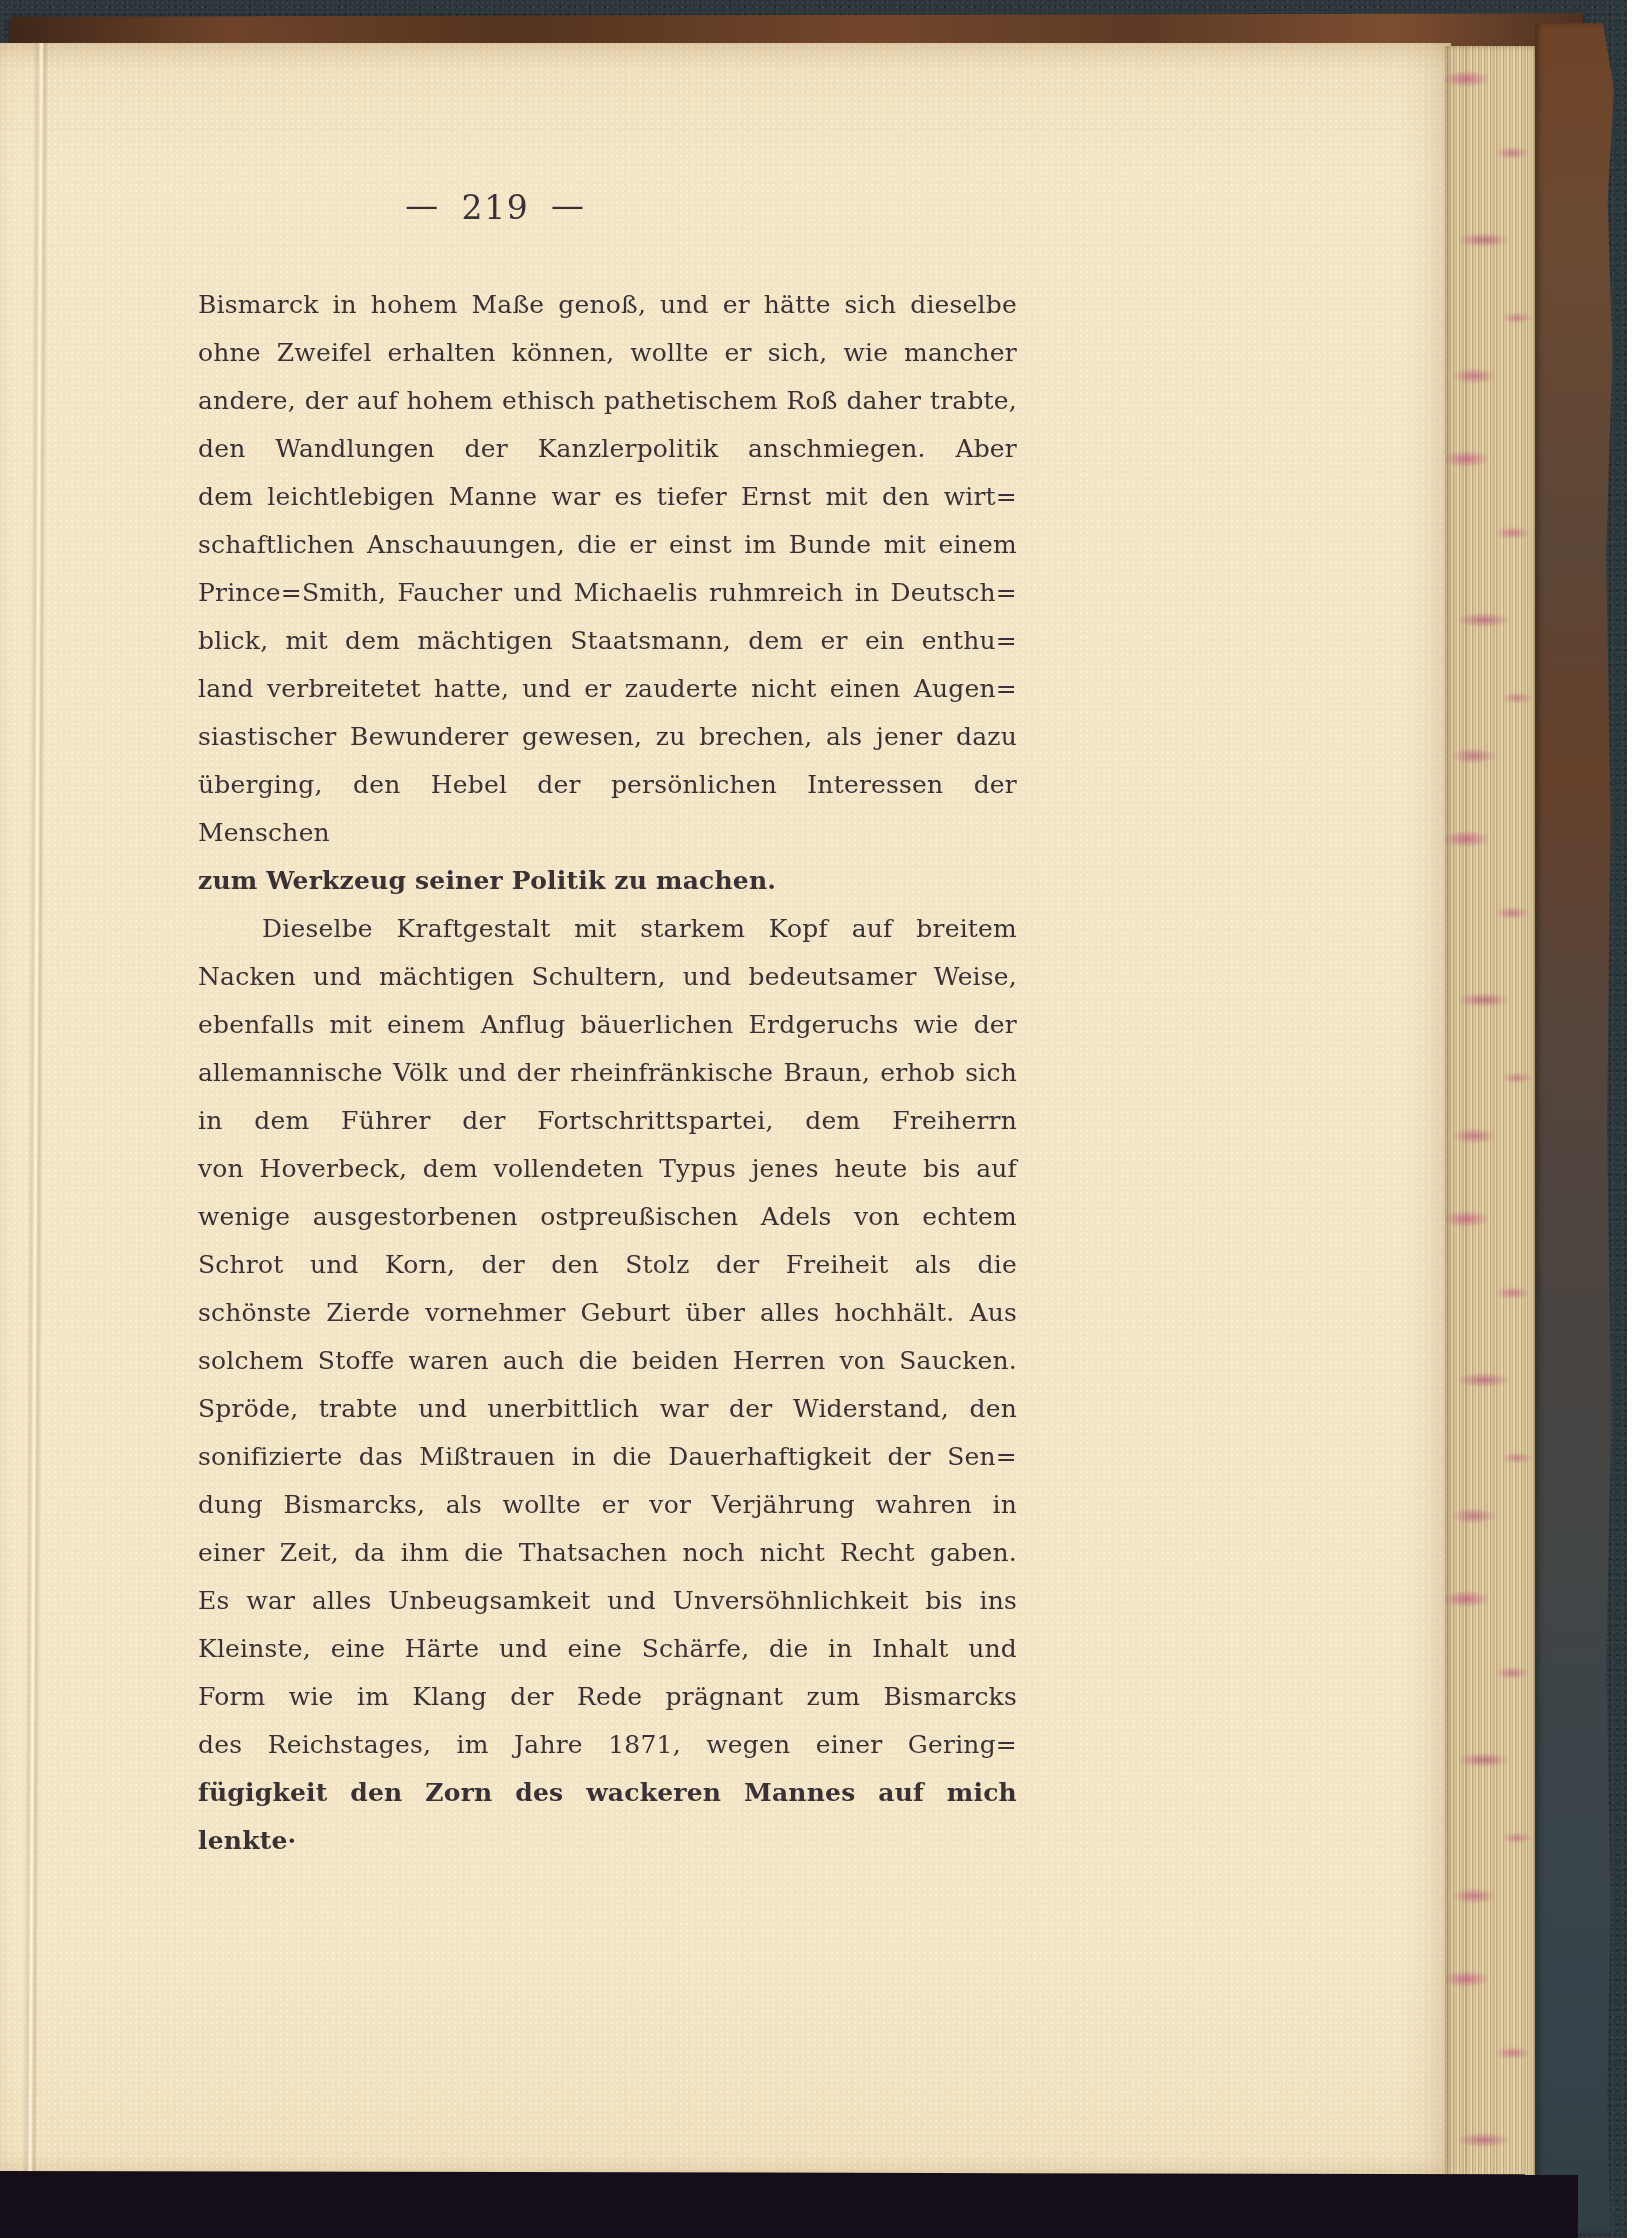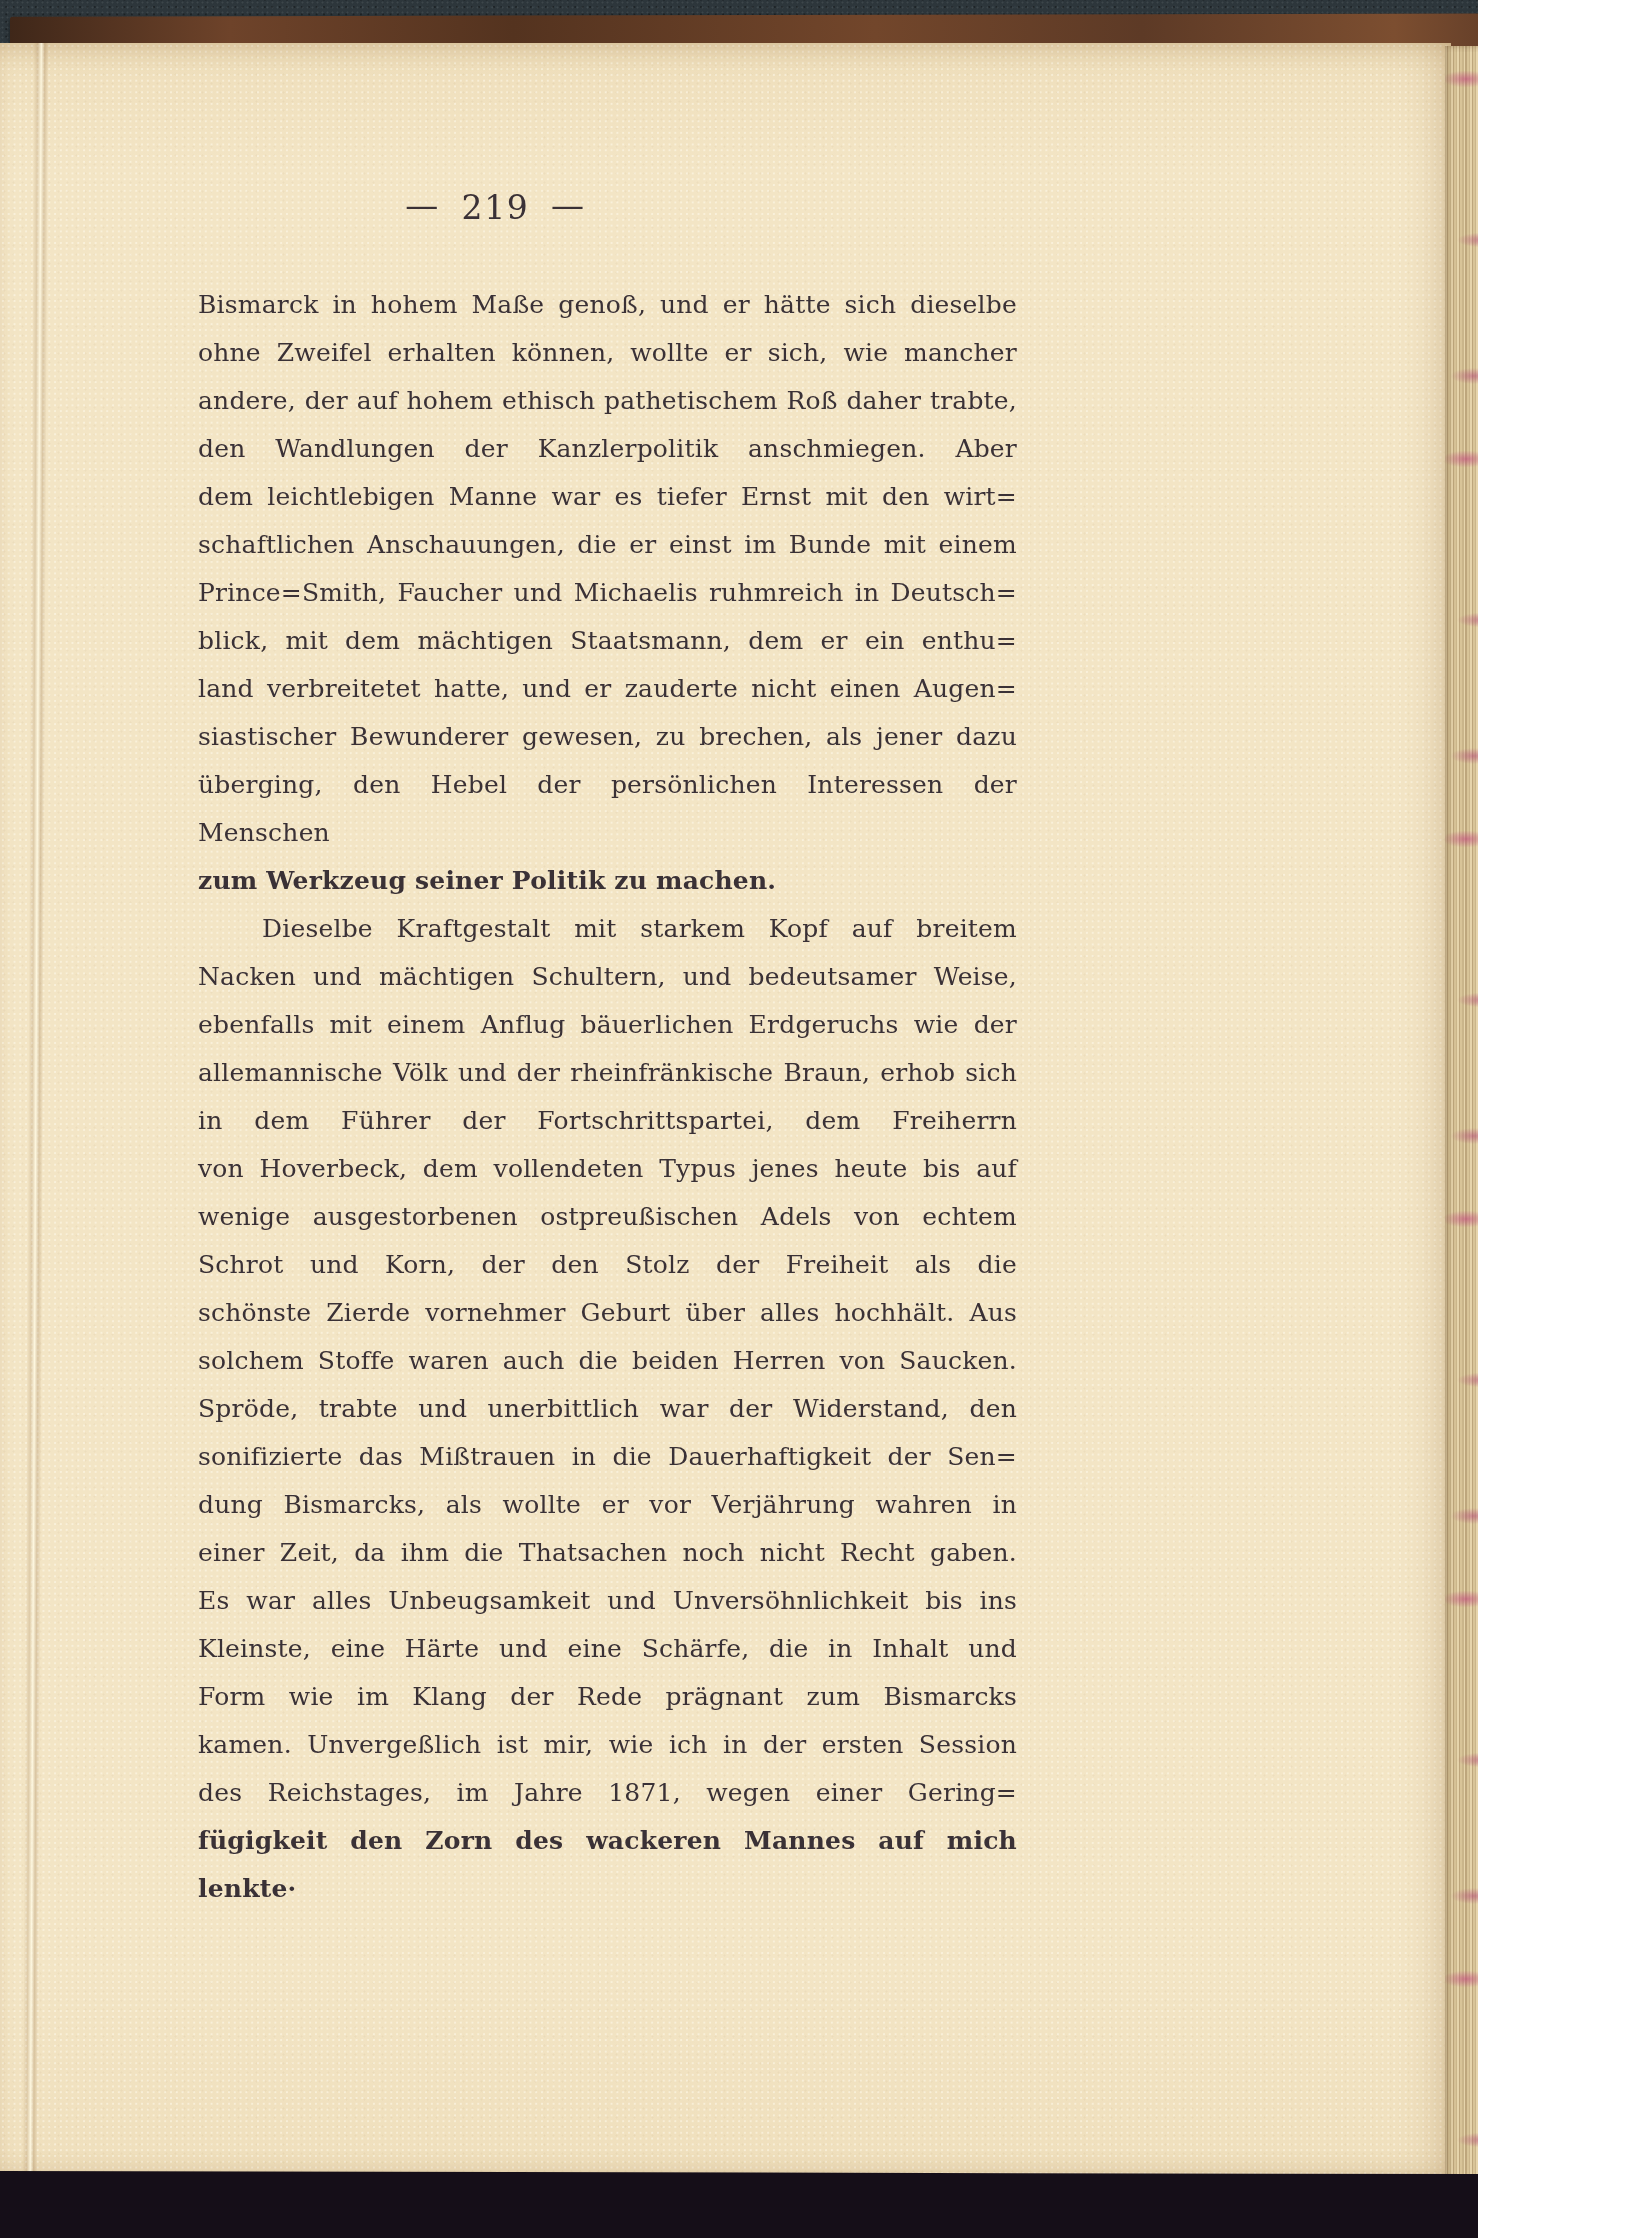--- a/index.html
+++ b/index.html
@@ -1,28 +1,29 @@
 <!DOCTYPE html>
 <html style="--page-color: #f3e5c5; --text-color: #3a3136; --backdrop-color: #2d363b; --fore-edge-color: #d9c69e; --marbling-color: #c4517d; --leather-color: #6b4128; --cover-dark-color: #3a454b; --shadow-color: #150e18;font-size:13.2px"><head>
 <meta charset="utf-8">
 <style>
   html, body { margin: 0; padding: 0; }
   .scene {
     position: relative;
-    width: 1478px;
+    width: 1621px;
     height: 2239px;
     overflow: hidden;
     background-color: var(--backdrop-color, #2d363b);
     background-image:
       radial-gradient(rgba(255,255,255,0.08) 0.8px, transparent 1.2px),
       radial-gradient(rgba(0,0,0,0.35) 0.8px, transparent 1.2px),
       radial-gradient(rgba(120,150,160,0.10) 0.8px, transparent 1.3px);
     background-size: 5px 5px, 7.4px 7.4px, 10.7px 10.7px;
     background-position: 0 0, 2.5px 3.3px, 5px 1.7px;
     font-family: "DejaVu Serif", serif;
+    padding-left: 6px;
   }
 
   
   .top-leather {
     position: absolute;
     left: 10px; top: 15px;
     width: 1573px; height: 38px;
     background: linear-gradient(90deg,
       #3f2719 0%, #6e432a 14%, #54331f 32%, #72462b 55%,
       #5d3a26 72%, #7c4e30 88%, #4f3122 100%);
@@ -175,21 +176,20 @@
         <div class="line">Schrot und Korn, der den Stolz der Freiheit als die</div>
         <div class="line">schönste Zierde vornehmer Geburt über alles hochhält. Aus</div>
         <div class="line">solchem Stoffe waren auch die beiden Herren von Saucken.</div>
         <div class="line">Spröde, trabte und unerbittlich war der Widerstand, den</div>
         <div class="line">sonifizierte das Mißtrauen in die Dauerhaftigkeit der Sen=</div>
         <div class="line">dung Bismarcks, als wollte er vor Verjährung wahren in</div>
         <div class="line">einer Zeit, da ihm die Thatsachen noch nicht Recht gaben.</div>
         <div class="line">Es war alles Unbeugsamkeit und Unversöhnlichkeit bis ins</div>
         <div class="line">Kleinste, eine Härte und eine Schärfe, die in Inhalt und</div>
         <div class="line">Form wie im Klang der Rede prägnant zum Bismarcks</div>
-        <div class="line">kamen. Unvergeßlich ist mir, wie ich in der ersten Session</div>
         <div class="line">des Reichstages, im Jahre 1871, wegen einer Gering=</div>
         <div class="line para-end">fügigkeit den Zorn des wackeren Mannes auf mich lenkte·</div>
       </div>
   </div>
 
   <div class="fore-edge"></div>
   <div class="cover-edge"></div>
   <div class="bottom-shadow"></div>
 
 </div>

